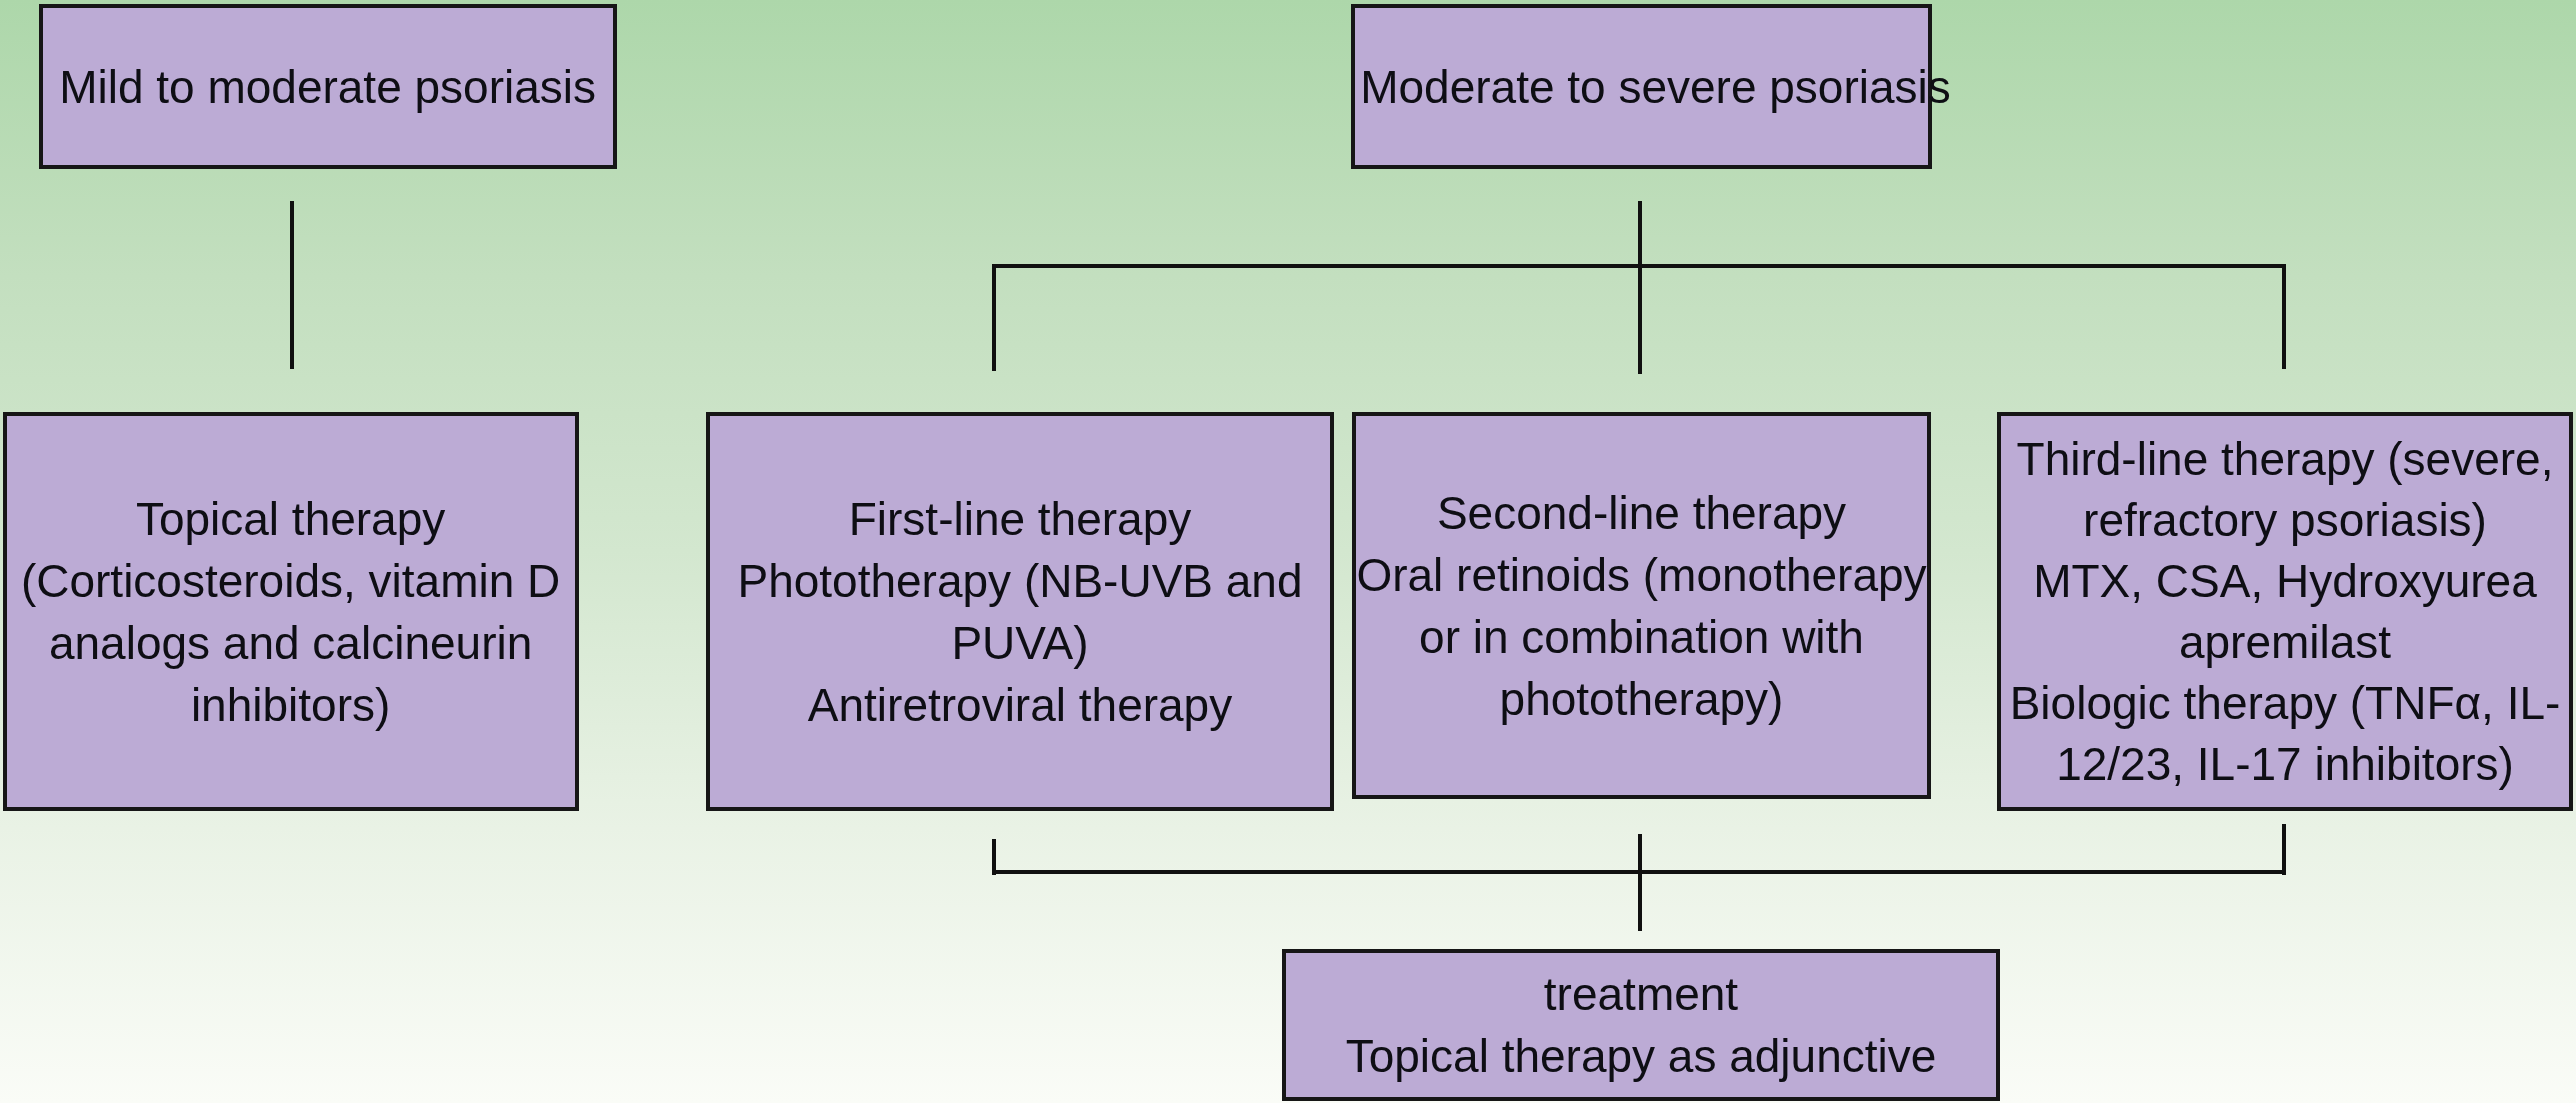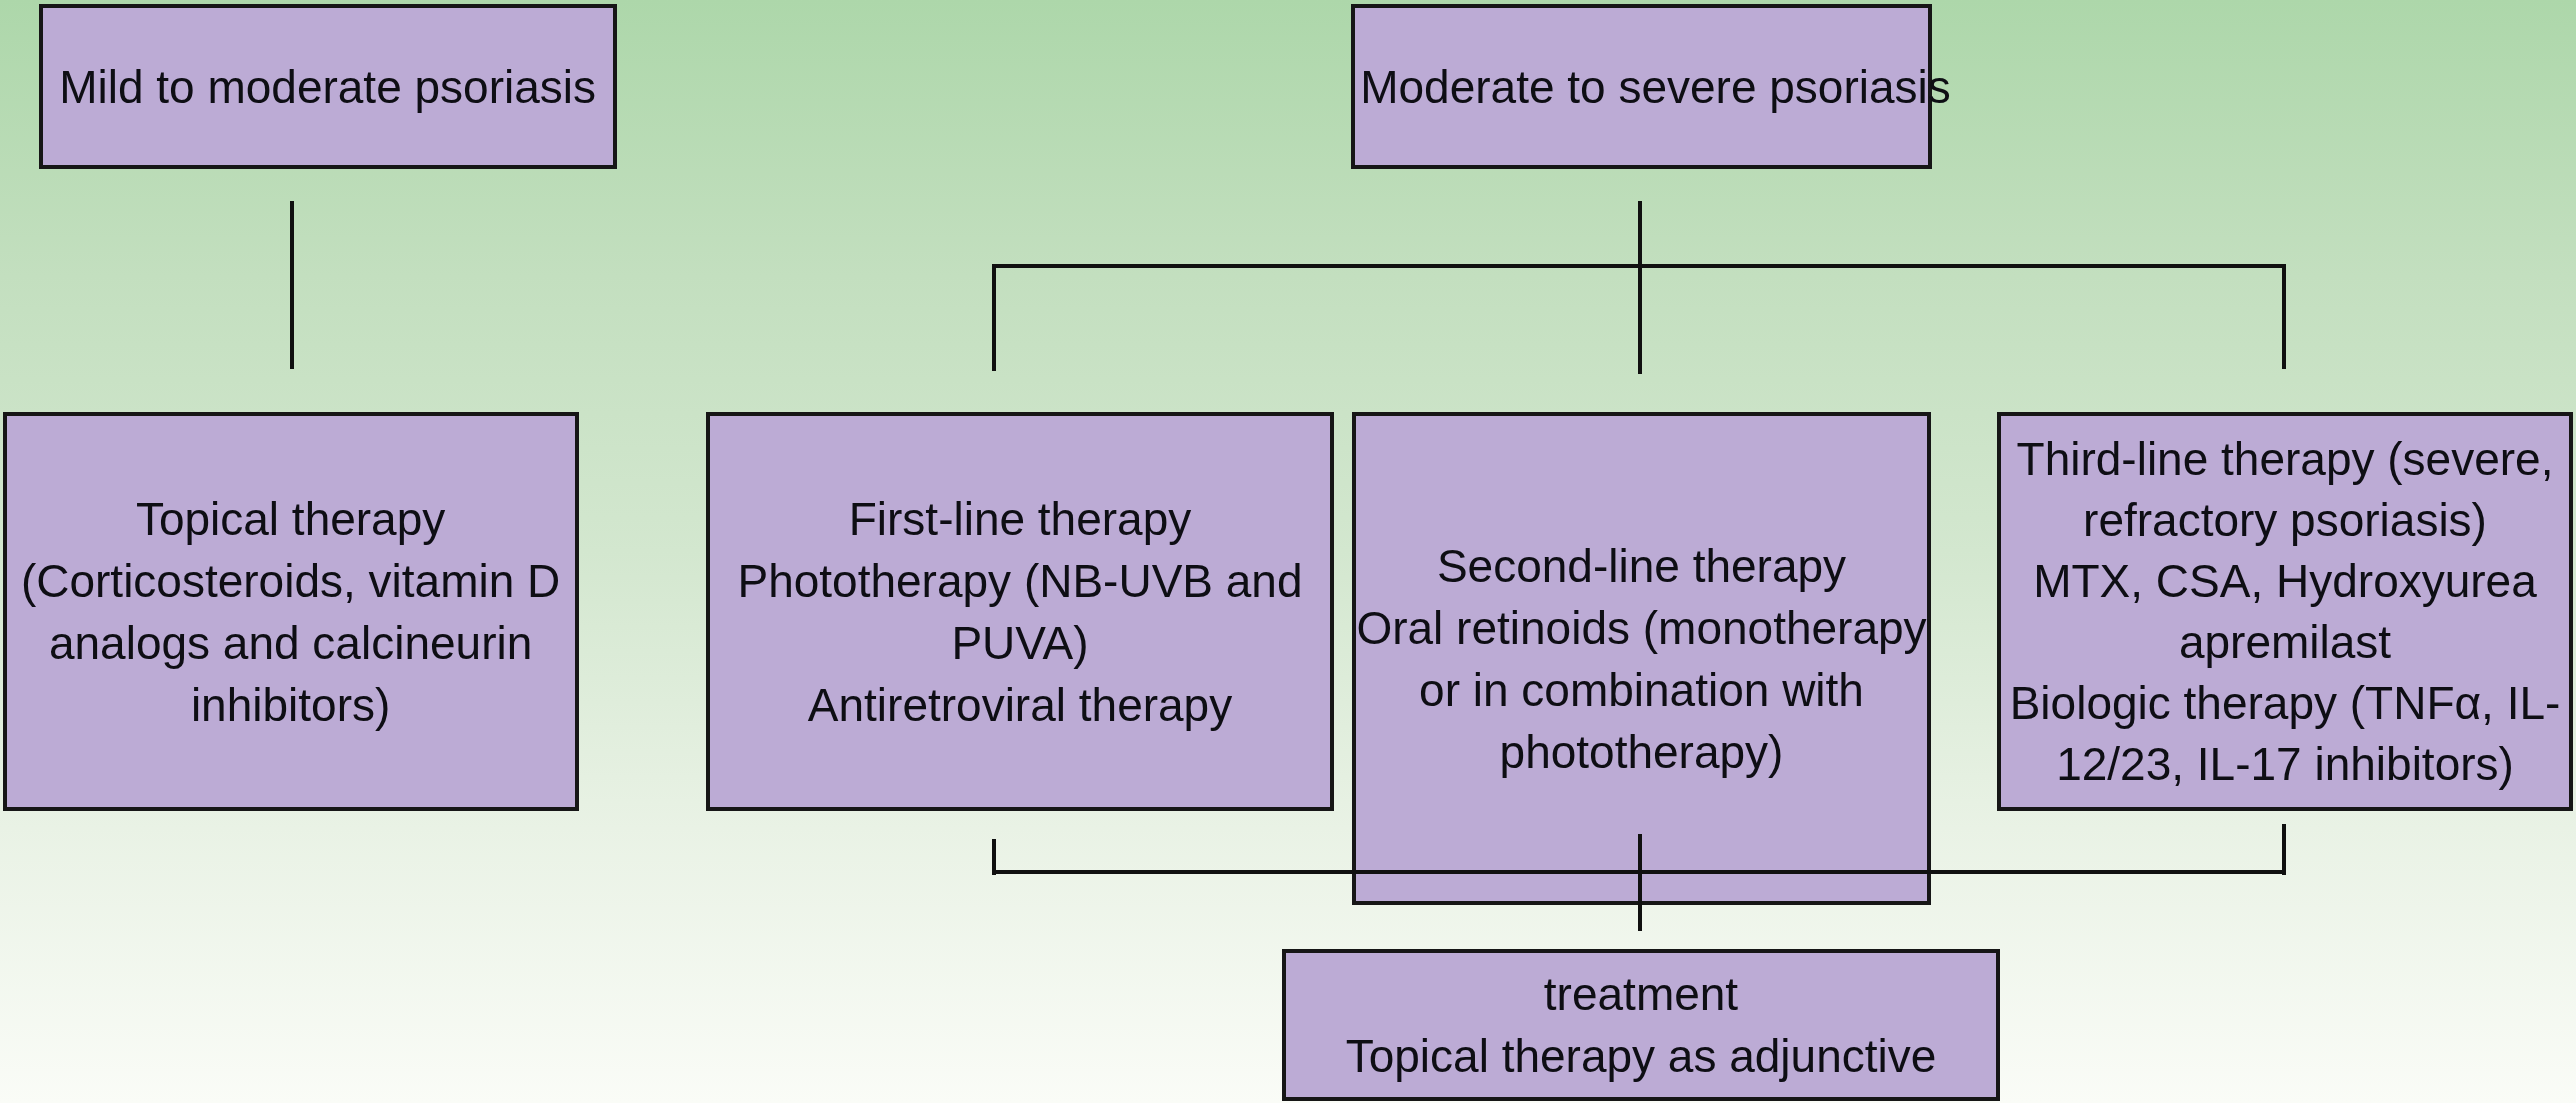--- a/index.html
+++ b/index.html
@@ -60,21 +60,21 @@
     <div class="ln">inhibitors)</div>
   </div>
 
   <div class="node" style="left:706px; top:412px; width:628px; height:399px;">
     <div class="ln">First-line therapy</div>
     <div class="ln">Phototherapy (NB-UVB and</div>
     <div class="ln">PUVA)</div>
     <div class="ln">Antiretroviral therapy</div>
   </div>
 
-  <div class="node" style="left:1352px; top:412px; width:579px; height:493px;">
+  <div class="node" style="left:1352px; top:412px; width:579px; height:387px;">
     <div class="ln">Second-line therapy</div>
     <div class="ln">Oral retinoids (monotherapy</div>
     <div class="ln">or in combination with</div>
     <div class="ln">phototherapy)</div>
   </div>
 
   <div class="node" style="left:1997px; top:412px; width:576px; height:399px; line-height:61px;">
     <div class="ln">Third-line therapy (severe,</div>
     <div class="ln">refractory psoriasis)</div>
     <div class="ln">MTX, CSA, Hydroxyurea</div>

